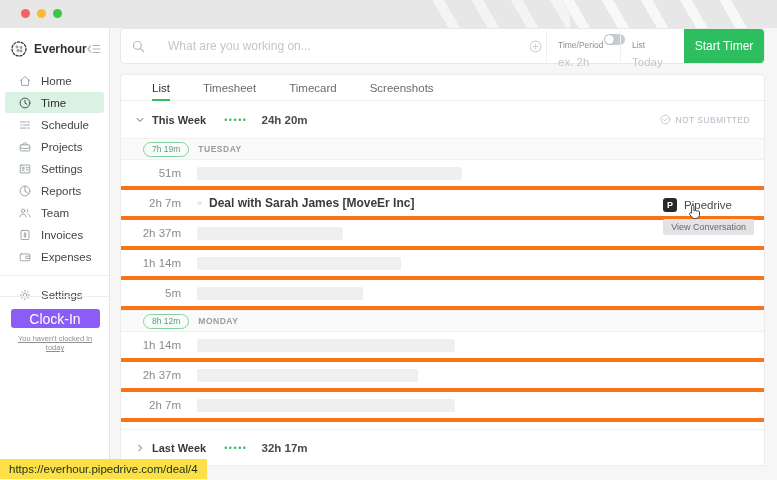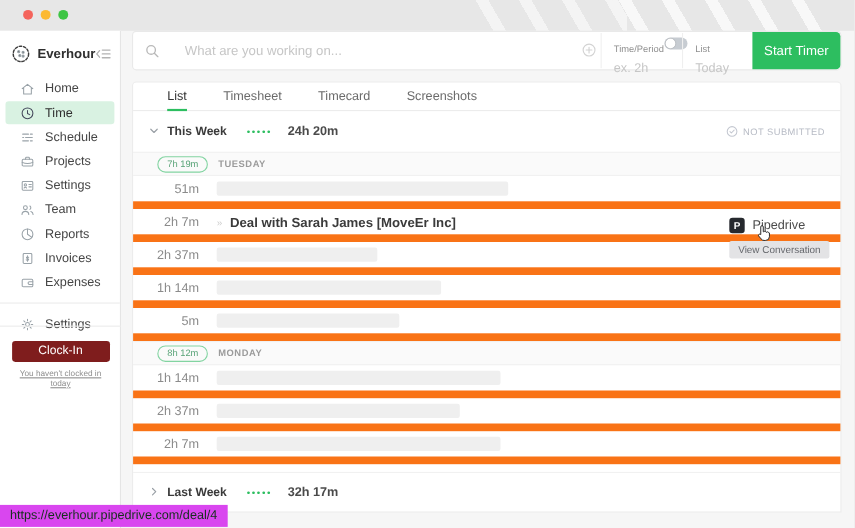--- a/index.html
+++ b/index.html
@@ -24,21 +24,21 @@
   .nav { margin-top:2px; }
   .nav-item { display:flex; align-items:center; height:21px; padding-left:13px; margin:0 5px 1px 5px; border-radius:3px; cursor:pointer; }
   .nav-item .lbl { font-size:11.5px; color:#454545; margin-left:9px; }
   .nav-item.active { background:#d9f2e2; }
   .nav-item.active .lbl { color:#2e2e2e; }
   .nav-ico { width:14px; height:14px; display:flex; align-items:center; justify-content:center; }
   .nav-ico svg { stroke:#9aa3a9; fill:none; stroke-width:1.1; stroke-linecap:round; stroke-linejoin:round; }
   .nav-item.active .nav-ico svg { stroke:#45495c; }
   .side-div { height:1px; background:#ececec; margin:8px 0; }
   .clockin-wrap { position:absolute; left:0; top:268px; width:110px; border-top:1px solid #ececec; padding:12px 8px 0 8px; text-align:center; }
-  .clockin-btn { width:89px; height:19px; background:#7f1d1d; color:#fff; font-size:11px; border:none; border-radius:3px; cursor:pointer; font-family:inherit; }
+  .clockin-btn { width:89px; height:19px; background:#8b5cf6; color:#fff; font-size:14px; border:none; border-radius:3px; cursor:pointer; font-family:inherit; }
   .clockin-note { font-size:7.5px; color:#8f8f8f; margin-top:6px;text-decoration:underline; }
 
   
   .searchcard { position:absolute; left:120px; top:28px; width:645px; height:36px; background:#fff; border:1px solid #e9e9e9; border-radius:4px; }
   .search-left { position:absolute; left:11px; top:0; height:34px; display:flex; align-items:center;gap:16px; }
   .search-input { border:none; outline:none; font-size:12px; color:#555; width:370px; margin-left:7px; font-family:inherit; background:transparent; }
   .search-input::placeholder { color:#c6c6c6; }
   .plus-ico { position:absolute; left:408px; top:10px; color:#d3d3d3; cursor:pointer; }
   .vdiv { position:absolute; top:1px; height:32px; width:1px; background:#efefef; }
   .field-block { position:absolute; top:5px; }
@@ -62,36 +62,36 @@
   .week-total { font-size:11.5px; font-weight:bold; color:#4a4a4a; margin-left:14px; }
   .spacer { flex:1; }
   .status { display:flex; align-items:center; font-size:8.5px; color:#b7bbc5; letter-spacing:.4px; cursor:pointer; }
   .status svg { margin-right:5px; }
   .chev svg { stroke:#9aa0a6; fill:none; stroke-width:1.3; stroke-linecap:round; stroke-linejoin:round; }
 
   .dayband { height:22px; background:#fafafa; border-top:1px solid #f1f1f1; border-bottom:1px solid #f1f1f1; display:flex; align-items:center; padding-left:22px; }
   .daypill { border:1px solid #82d4a1; color:#58a377; font-size:8.5px; border-radius:9px; padding:1px 8px 2px 8px; }
   .dayname { font-size:8.5px; font-weight:bold; color:#9b9b9b; letter-spacing:.5px; margin-left:9px; }
 
-  .entry { height:30px; display:flex; align-items:center; border-bottom:7px solid #f97316; position:relative; }
+  .entry { height:30px; display:flex; align-items:center; border-bottom:4px solid #f97316; position:relative; }
   .entry-time { width:60px; text-align:right; font-size:11.5px; color:#8b8b8b; flex:0 0 60px; cursor:pointer; }
   .bar { height:13px; background:#efefef; border-radius:2px; margin-left:16px; }
   .entry-title-wrap { display:flex; align-items:center; margin-left:16px; }
   .handle { color:#cccccc; font-size:9px; letter-spacing:1px; margin-right:6px; cursor:grab; }
   .entry-title { font-size:12px; font-weight:bold; color:#3b3b3b; cursor:pointer; }
   .integration { position:absolute; right:32px; top:8px; display:flex; align-items:center; cursor:pointer; }
   .pd-badge { width:14px; height:14px; background:#26292e; border-radius:3px; color:#fff; font-size:9px; font-weight:bold; display:flex; align-items:center; justify-content:center; }
   .pd-label { font-size:11.5px; color:#4a4a4a; margin-left:7px; }
   .tooltip { position:absolute; right:-22px; top:21px; background:#e3e3e5; color:#67696e; font-size:9px; padding:3px 8px; border-radius:2px; white-space:nowrap; z-index:5; }
   .cursor-svg { position:absolute; left:566px; top:14px; z-index:6; }
 
   .lastweek { border-top:1px solid #f1f1f1; }
 
   
-  .urlbar { position:absolute; left:0; bottom:1px; height:20px; background:#d946ef; display:flex; align-items:center; padding:0 9px; z-index:10; }
+  .urlbar { position:absolute; left:0; bottom:1px; height:20px; background:#fde047; display:flex; align-items:center; padding:0 9px; z-index:10; }
   .urlbar span { font-size:11.5px; color:#15301c; }
 </style>
 </head>
 <body>
 
 <div class="screen">
 
   <div class="titlebar">
     <div class="streaks s1"></div>
     <div class="streaks s2"></div>
@@ -164,34 +164,34 @@
               <rect x="2.5" y="3.5" width="11" height="9" rx="1"></rect>
               <circle cx="5.8" cy="7" r="1.2"></circle>
               <path d="M4.5 10.2c.5-1 2-1 2.5 0M9.5 6.5h2.5M9.5 9h2.5"></path>
             </svg>
           </span>
         <span class="lbl">Settings</span>
       </div>
       <div class="nav-item">
         <span class="nav-ico">
             <svg width="14" height="14" viewBox="0 0 16 16">
+              <circle cx="8" cy="8" r="5.6"></circle>
+              <path d="M8 8V2.4M8 8l4.2 3"></path>
+            </svg>
+          </span>
+        <span class="lbl">Reports</span>
+      </div>
+      <div class="nav-item">
+        <span class="nav-ico">
+            <svg width="14" height="14" viewBox="0 0 16 16">
               <circle cx="5.8" cy="5.5" r="2"></circle>
               <path d="M2.3 12.5c0-2 1.7-3.2 3.5-3.2s3.5 1.2 3.5 3.2M10.5 3.8a2 2 0 0 1 0 3.4M11.5 9.5c1.3.4 2.3 1.5 2.3 3"></path>
             </svg>
           </span>
         <span class="lbl">Team</span>
-      </div>
-      <div class="nav-item">
-        <span class="nav-ico">
-            <svg width="14" height="14" viewBox="0 0 16 16">
-              <circle cx="8" cy="8" r="5.6"></circle>
-              <path d="M8 8V2.4M8 8l4.2 3"></path>
-            </svg>
-          </span>
-        <span class="lbl">Reports</span>
       </div>
       <div class="nav-item">
         <span class="nav-ico">
             <svg width="14" height="14" viewBox="0 0 16 16">
               <rect x="3.5" y="2.8" width="9" height="10.4" rx="1"></rect>
               <path d="M8 5.2v5.6M6.6 9.4c.3.5 2.5.7 2.6-.4.1-1-2.3-.9-2.3-1.9 0-1 1.9-.9 2.3-.3"></path>
             </svg>
           </span>
         <span class="lbl">Invoices</span>
       </div>

